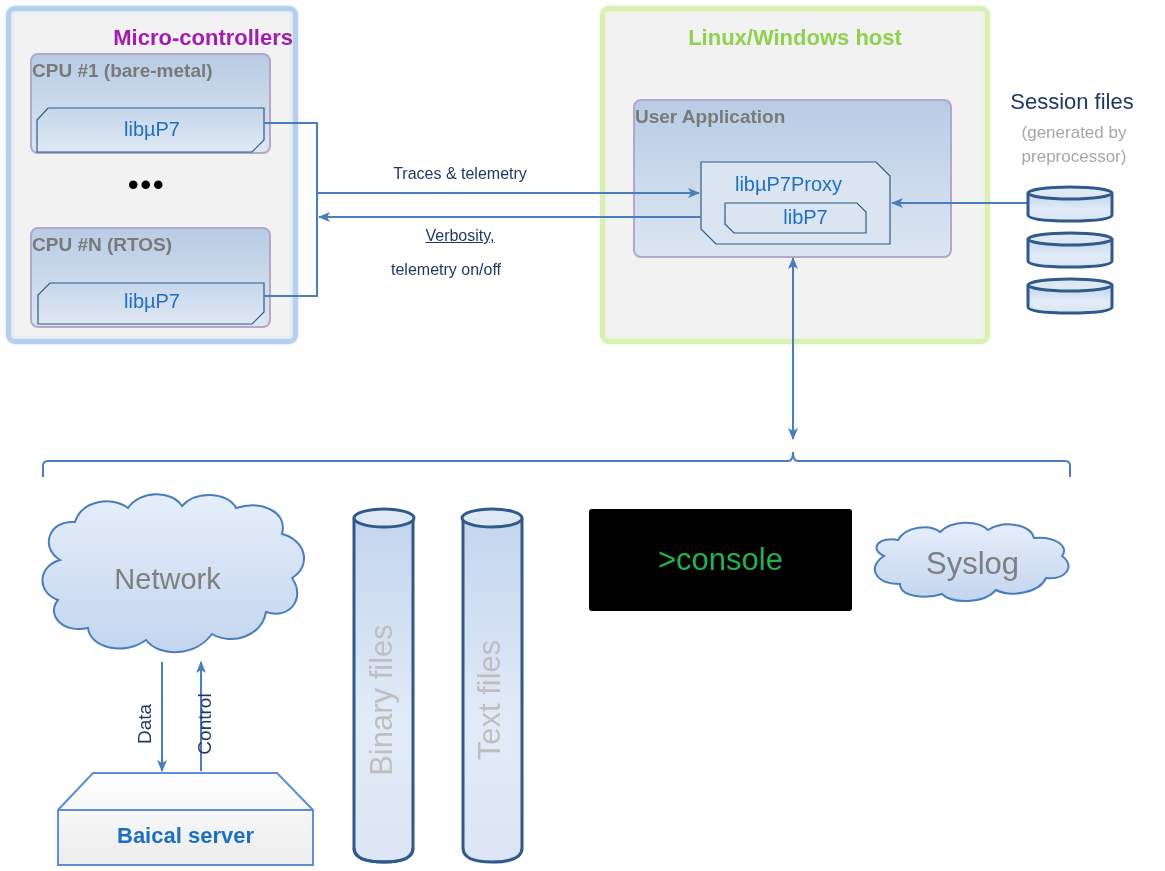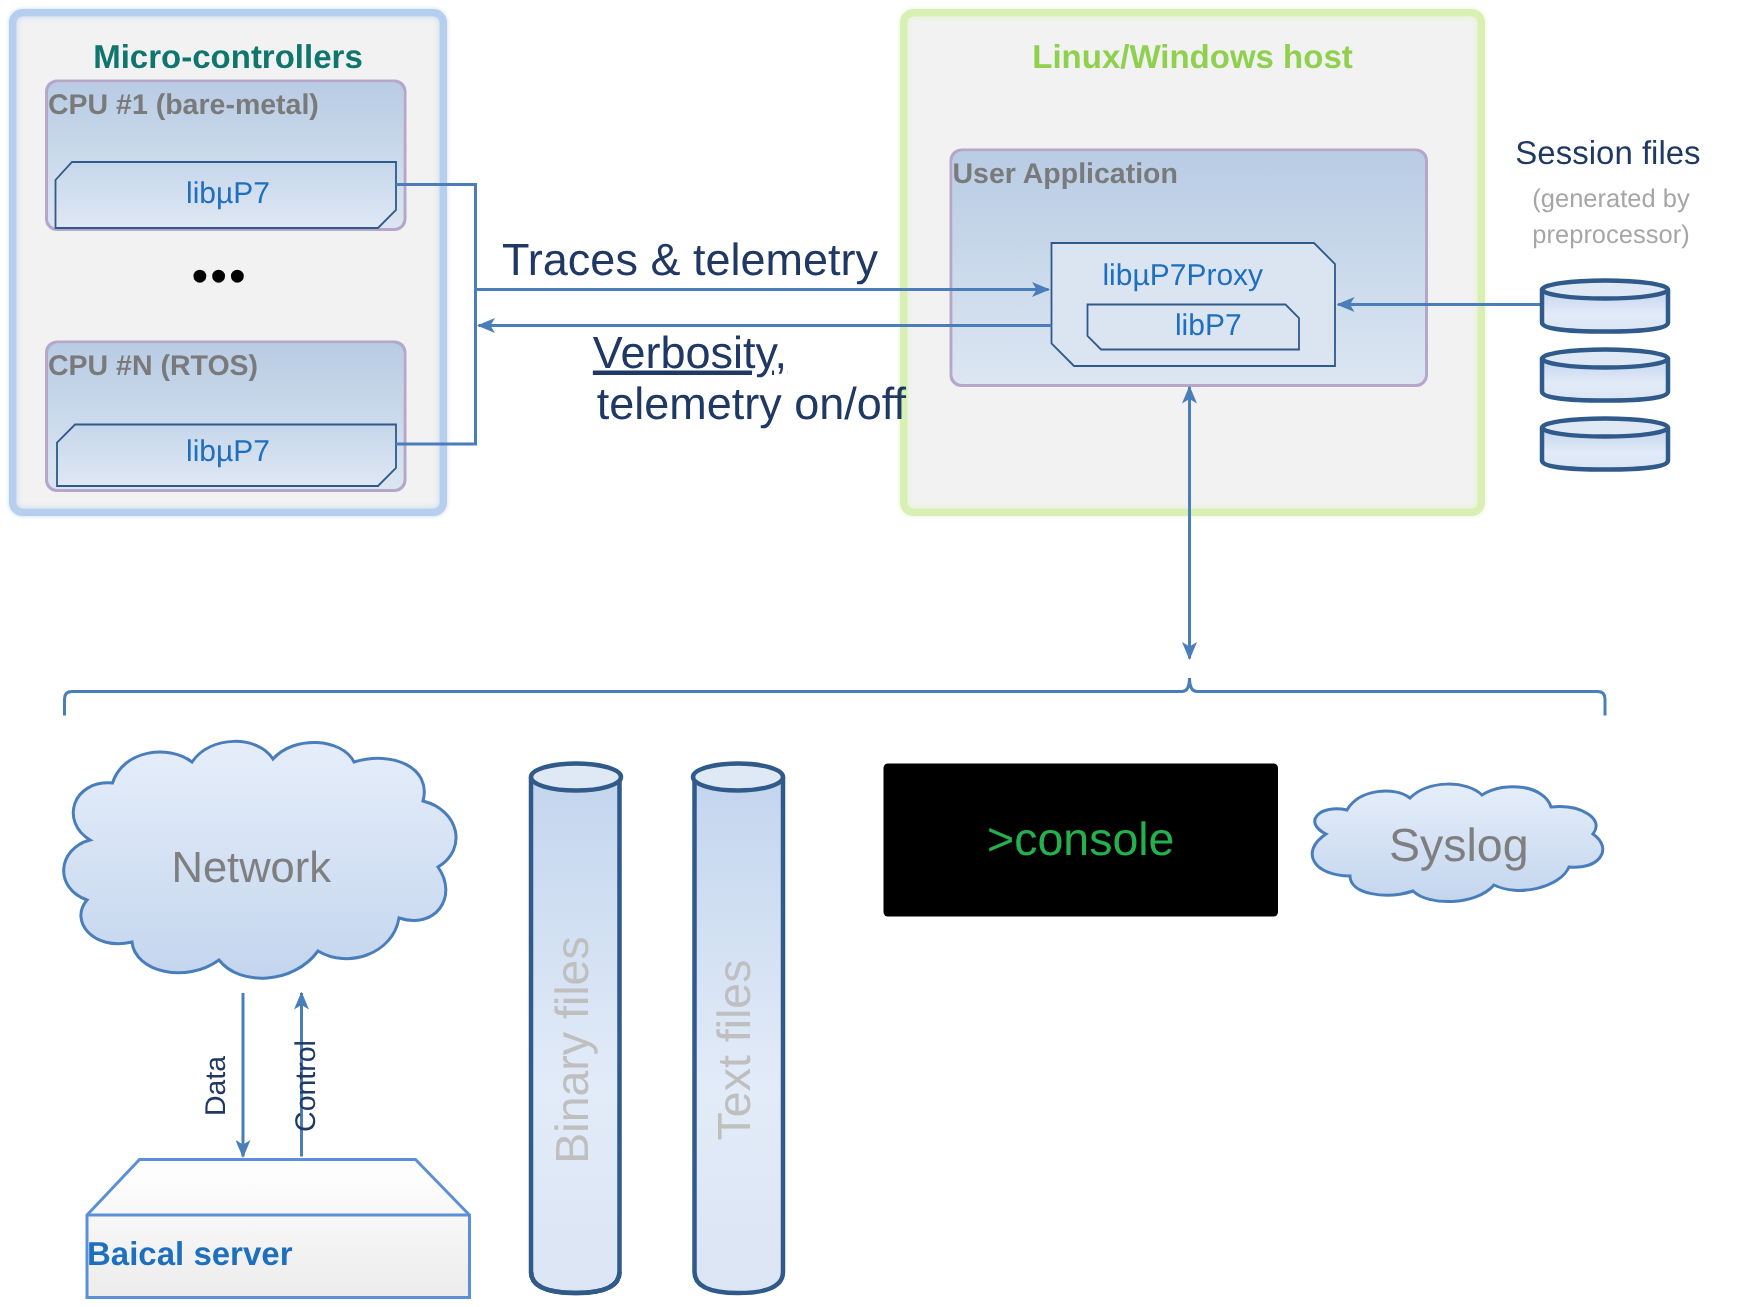--- a/index.html
+++ b/index.html
@@ -10,53 +10,53 @@
 
     
     .mcu-group { left: 6px; top: 6px; width: 292px; height: 338px;
       background: #f2f2f2; border: 5px solid #b7cfee; border-radius: 9px;
       box-shadow: inset 0 0 4px #c9daf1, 0 0 3px #c9daf1; }
     .host-group { left: 600px; top: 6px; width: 390px; height: 338px;
       background: #f2f2f2; border: 5px solid #d8f0b4; border-radius: 9px;
       box-shadow: inset 0 0 4px #e3f5c9, 0 0 3px #e3f5c9; }
     .group-title { position: absolute; left: 0; right: 0; text-align: center;
       font-weight: bold; font-size: 22px; }
-    .mcu-title { top: 14px; color: #0f766e; }
+    .mcu-title { top: 14px; color: #a21caf; text-align: right; }
     .host-title { top: 14px; color: #8fd14f; }
 
     
     .inner-box { background: linear-gradient(#b8cce4, #dce6f2);
       border: 2px solid #b4a7c9; border-radius: 8px; }
     .inner-title { position: absolute; left: 0; right: 0; text-align: left;
       font-weight: bold; color: #7a7a7a; font-size: 19px; }
     .cpu1 { left: 30px; top: 53px; width: 241px; height: 101px; }
     .cpun { left: 30px; top: 227px; width: 241px; height: 101px; }
     .userapp { left: 633px; top: 99px; width: 319px; height: 159px; }
 
     .lib-label { position: absolute; text-align: center; color: #1f6fbf; font-size: 20px; }
 
     .dots { left: 128px; top: 168px; font-size: 30px; color: #000; letter-spacing: 2px; font-weight: bold; }
 
-    .flow-label { text-align: center; color: #1f3864; font-size: 30px; line-height: 28px; }
+    .flow-label { text-align: center; color: #1f3864; font-size: 16px; line-height: 28px; }
 
     .session-title { left: 996px; top: 89px; width: 152px; text-align: center;
       color: #1f3864; font-size: 22px; }
     .session-sub { left: 1000px; top: 121px; width: 148px; text-align: center;
       color: #a6a6a6; font-size: 17px; line-height: 24px; }
 
     .console { left: 589px; top: 509px; width: 263px; height: 102px;
       background: #000; border-radius: 3px; display: flex; align-items: center; justify-content: center; }
     .console span { color: #22b14c; font-size: 31px; }
 
     .cloud-text { color: #7f7f7f; text-align: center; }
     .vert-text { color: #bfbfbf; font-size: 31px; white-space: nowrap;
       transform-origin: center center; transform: rotate(-90deg); text-align: center; }
     .vert-small { color: #1f3864; font-size: 19px; white-space: nowrap;
       transform: rotate(-90deg); transform-origin: center center; text-align: center; }
-    .server-text { color: #1f6fbf; font-weight: bold; font-size: 22px; }
+    .server-text { color: #1f6fbf; font-weight: bold; font-size: 22px; text-align: center; }
   </style>
 </head>
 <body>
 
 <div class="abs mcu-group">
   <div class="group-title mcu-title">Micro-controllers</div>
 </div>
 <div class="abs host-group">
   <div class="group-title host-title">Linux/Windows host</div>
 </div>
@@ -156,21 +156,21 @@
   <path d="M884,556 C868,548 880,536 898,540 C906,526 930,524 940,532 C952,520 978,520 988,530 C1004,520 1030,524 1034,538 C1054,536 1070,546 1062,556 C1076,566 1066,580 1046,578 C1040,592 1012,598 996,590 C984,604 952,604 942,594 C924,600 900,596 900,584 C876,584 866,568 884,556 Z" fill="url(#cloudGrad)" stroke="#4a7ebb" stroke-width="2"></path>
 </svg>
 
 <div class="abs lib-label" style="left:40px; top:118px; width:224px;">libµP7</div>
 <div class="abs lib-label" style="left:40px; top:290px; width:224px;">libµP7</div>
 <div class="abs lib-label" style="left:701px; top:173px; width:175px;">libµP7Proxy</div>
 <div class="abs lib-label" style="left:725px; top:206px; width:161px;">libP7</div>
 
 <div class="abs flow-label" style="left:330px; top:160px; width:260px;">Traces &amp; telemetry</div>
 <div class="abs flow-label" style="left:330px; top:222px; width:260px;text-decoration:underline;">Verbosity,</div>
-<div class="abs flow-label" style="left:344px; top:256px; width:260px;text-align:right;">telemetry on/off</div>
+<div class="abs flow-label" style="left:316px; top:256px; width:260px;">telemetry on/off</div>
 
 <div class="abs session-title">Session files</div>
 <div class="abs session-sub">
   <div>(generated by</div>
   <div>preprocessor)</div>
 </div>
 
 <div class="abs cloud-text" style="left:60px; top:563px; width:215px; font-size:29px;">Network</div>
 <div class="abs vert-small" style="left:116px; top:712px; width:60px; height:24px;">Data</div>
 <div class="abs vert-small" style="left:166px; top:712px; width:80px; height:24px;">Control</div>

